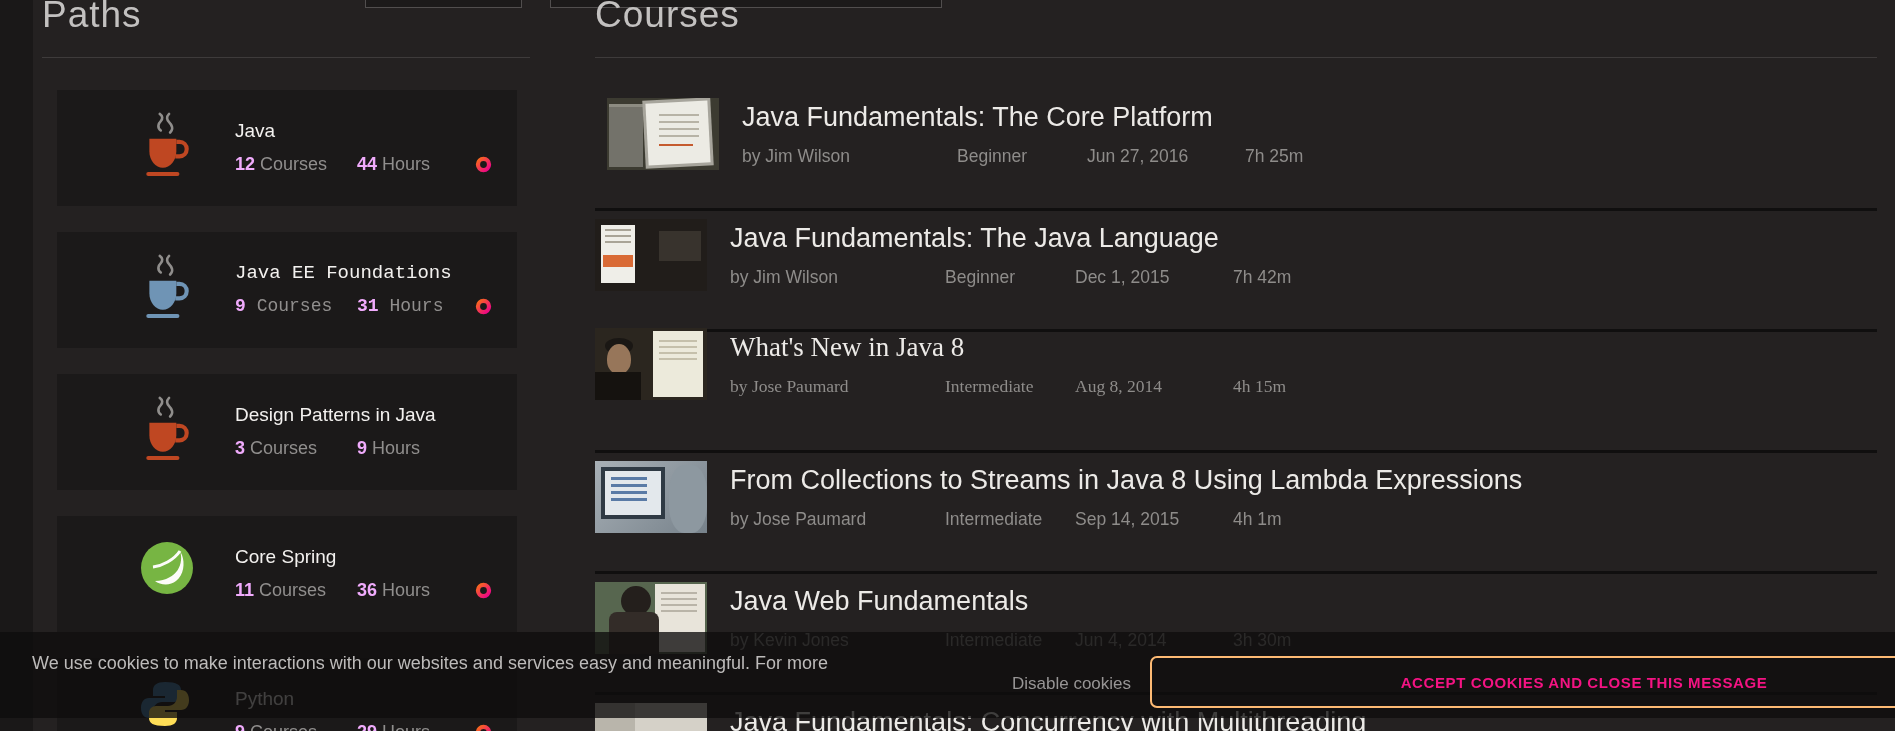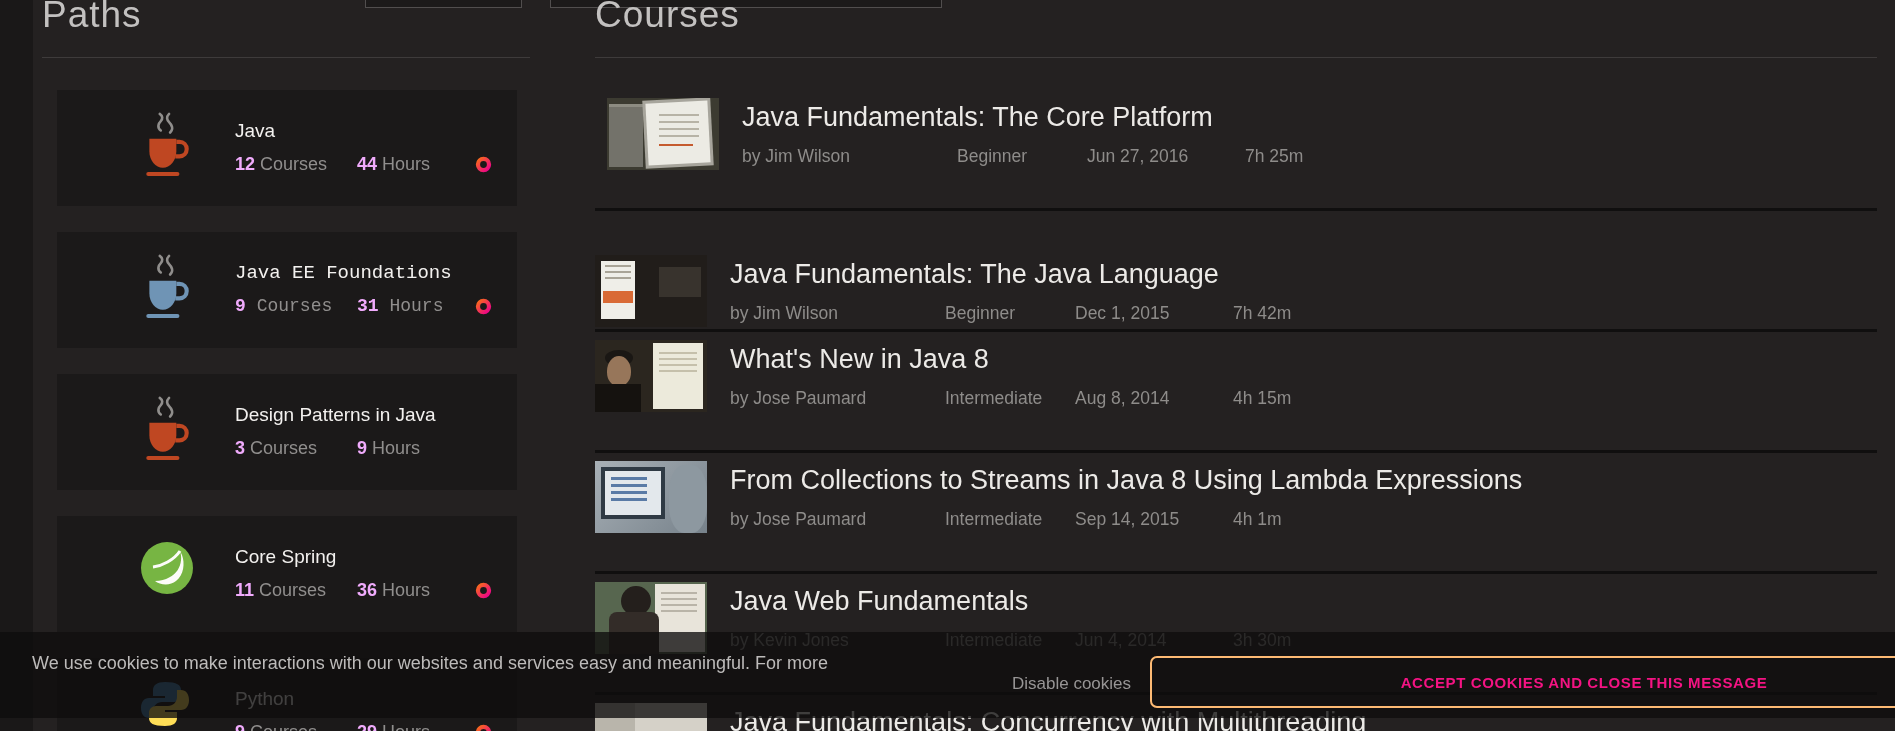--- a/index.html
+++ b/index.html
@@ -226,38 +226,38 @@
       <div class="ct">Java Fundamentals: The Core Platform</div>
       <div class="meta">
         <span>by Jim Wilson</span>
         <span>Beginner</span>
         <span>Jun 27, 2016</span>
         <span>7h 25m</span>
       </div>
     </div>
     <div class="course-div" style="top:208px;"></div>
 
-    <div class="course-row" style="top:219px;margin-top:36px;">
+    <div class="course-row" style="top:219px;">
       <div class="th t2">
           <i class="a"></i>
           <i class="b"></i>
           <i class="c"></i>
           <i class="d"></i>
         </div>
       <div class="ct">Java Fundamentals: The Java Language</div>
       <div class="meta">
         <span>by Jim Wilson</span>
         <span>Beginner</span>
         <span>Dec 1, 2015</span>
         <span>7h 42m</span>
       </div>
     </div>
     <div class="course-div" style="top:329px;"></div>
 
-    <div class="course-row" style="top:340px;">
+    <div class="course-row" style="top:328px;font-family:Liberation Serif, serif;">
       <div class="th t3">
           <i class="a"></i>
           <i class="b"></i>
           <i class="c"></i>
           <i class="d"></i>
           <i class="e"></i>
         </div>
       <div class="ct">What's New in Java 8</div>
       <div class="meta">
         <span>by Jose Paumard</span>

